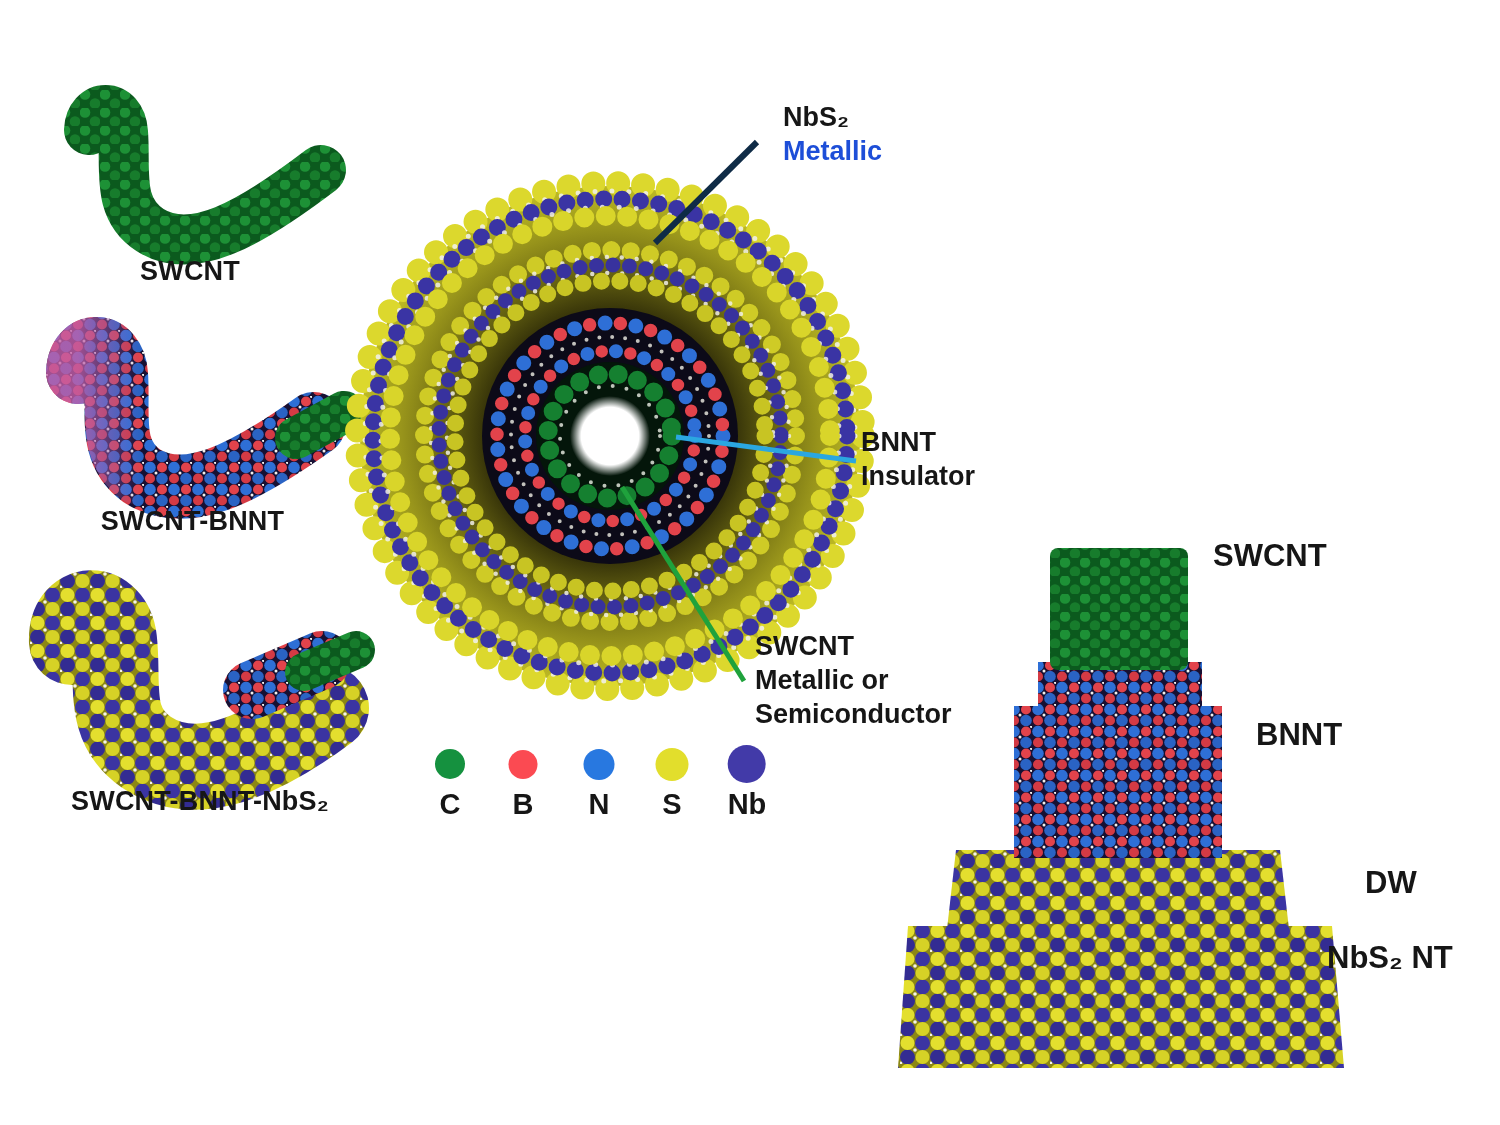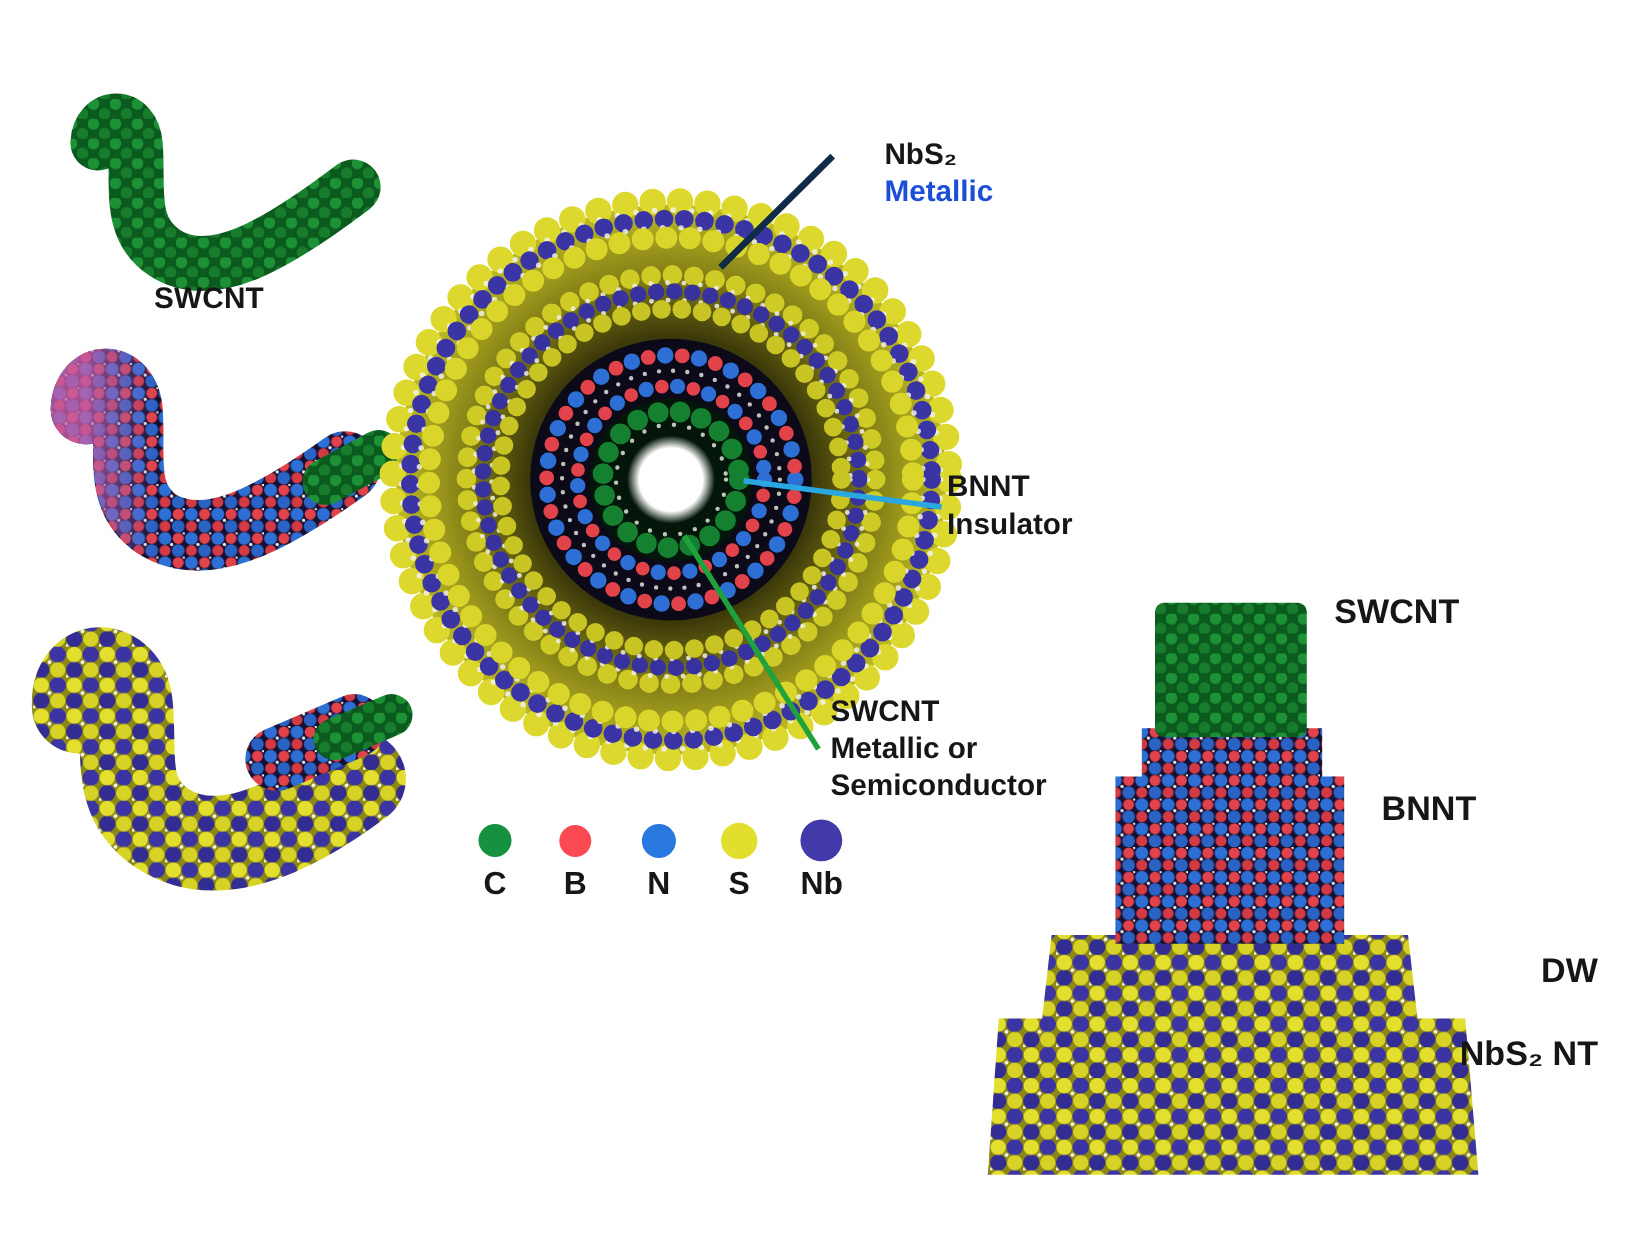--- a/index.html
+++ b/index.html
@@ -9,37 +9,37 @@
   }
   .gfx{position:absolute;left:0;top:0;}
   .lbl{
     position:absolute;font-weight:bold;color:#161616;letter-spacing:0.2px;
   }
   .lbl.center{text-align:center;}
   .left-1{left:80px; top:256px; width:220px; font-size:27px;}
   .left-2{left:55px; top:506px; width:275px; font-size:27px;}
   .left-3{left:35px; top:786px; width:330px; font-size:27px;}
   .ann{position:absolute;font-weight:bold;font-size:27px;line-height:34px;color:#161616;}
-  .ann-nbs2{left:804px;top:100px;margin-top:23px;}
+  .ann-nbs2{left:783px;top:100px;}
   .ann-bnnt{left:861px;top:425px;}
   .ann-swcnt{left:755px;top:629px;}
   .legend{position:absolute;left:0;top:744px;width:800px;height:90px;}
   .leg{position:absolute;transform:translateX(-50%);text-align:center;}
   .dotbox{height:40px;display:flex;align-items:center;justify-content:center;}
   .dot{display:inline-block;border-radius:50%;}
   .d30{width:30px;height:30px;}
   .d29{width:29px;height:29px;}
   .d31{width:31px;height:31px;}
   .d33{width:33px;height:33px;}
   .d38{width:38px;height:38px;}
   .sym{display:block;font-weight:bold;font-size:29px;color:#161616;margin-top:4px;}
   .right-lbl{position:absolute;font-weight:bold;font-size:31px;color:#161616;}
   .r-swcnt{left:1213px;top:538px;}
   .r-bnnt{left:1256px;top:717px;}
-  .r-dw{left:1401px;top:865px;text-align:right;}
+  .r-dw{left:1365px;top:865px;text-align:right;}
   .r-nbs2nt{left:1327px;top:940px;}
 </style>
 </head>
 <body>
 
 <div class="canvas">
 
   <svg class="gfx" width="1500" height="1125" viewBox="0 0 1500 1125">
     <defs>
       <pattern id="patGreen" patternUnits="userSpaceOnUse" width="20" height="18">
@@ -143,20 +143,22 @@
 
     <g>
       <polygon points="908,926 1332,926 1344,1068 898,1068" fill="url(#patNbS2)"></polygon>
       <polygon points="956,850 1280,850 1290,938 946,938" fill="url(#patNbS2)"></polygon>
       <polygon points="1038,662 1202,662 1202,706 1222,706 1222,858 1014,858 1014,706 1038,706" fill="url(#patBN)"></polygon>
       <rect x="1050" y="548" width="138" height="122" rx="8" fill="url(#patGreen)"></rect>
     </g>
   </svg>
 
   <div class="lbl center left-1">SWCNT</div>
+  <div class="lbl center left-2">SWCNT-BNNT</div>
+  <div class="lbl center left-3">SWCNT-BNNT-NbS₂</div>
 
   <div class="ann ann-nbs2">
     <div>NbS₂</div>
     <div style="color: #1d4ed8;">Metallic</div>
   </div>
 
   <div class="ann ann-bnnt">
     <div>BNNT</div>
     <div>Insulator</div>
   </div>

